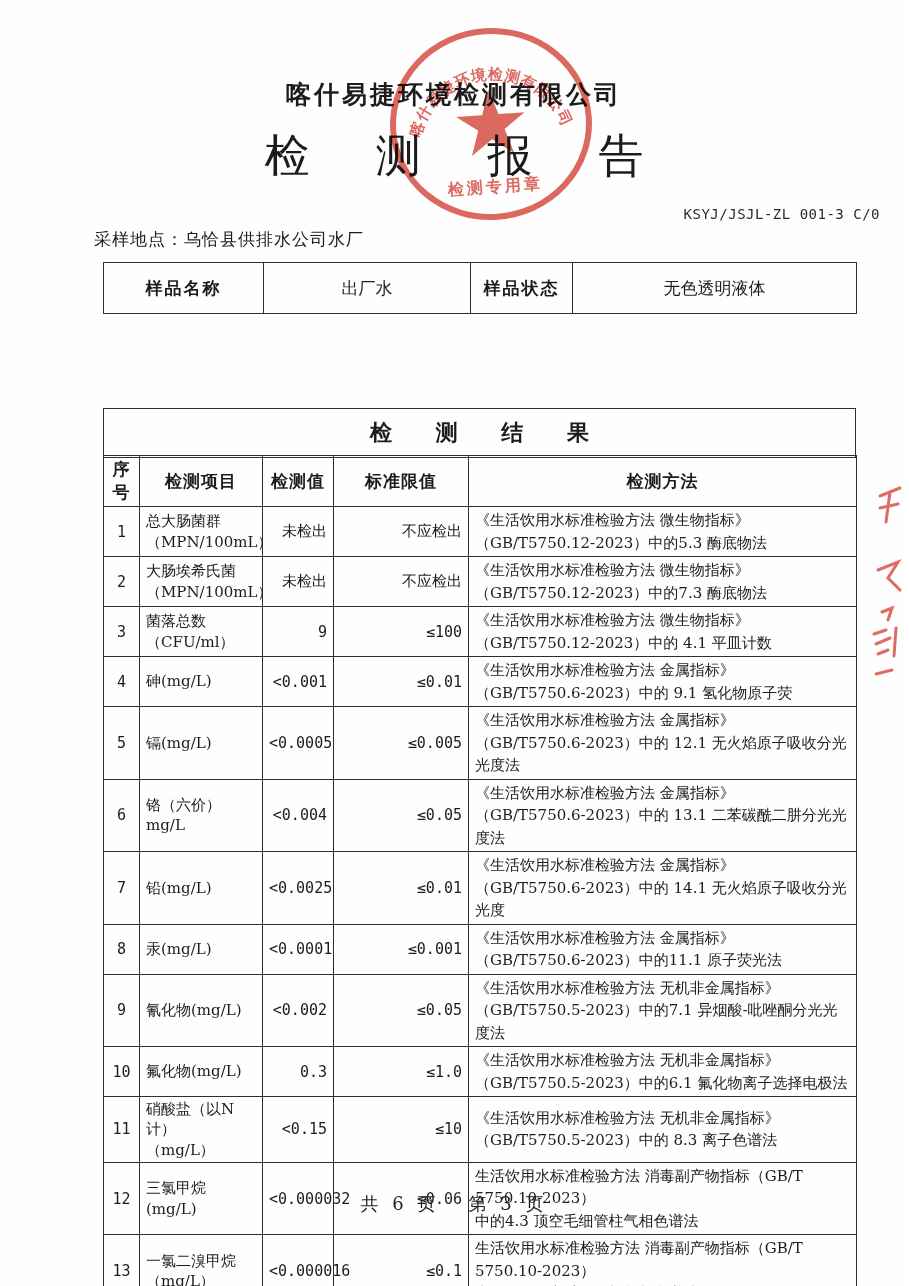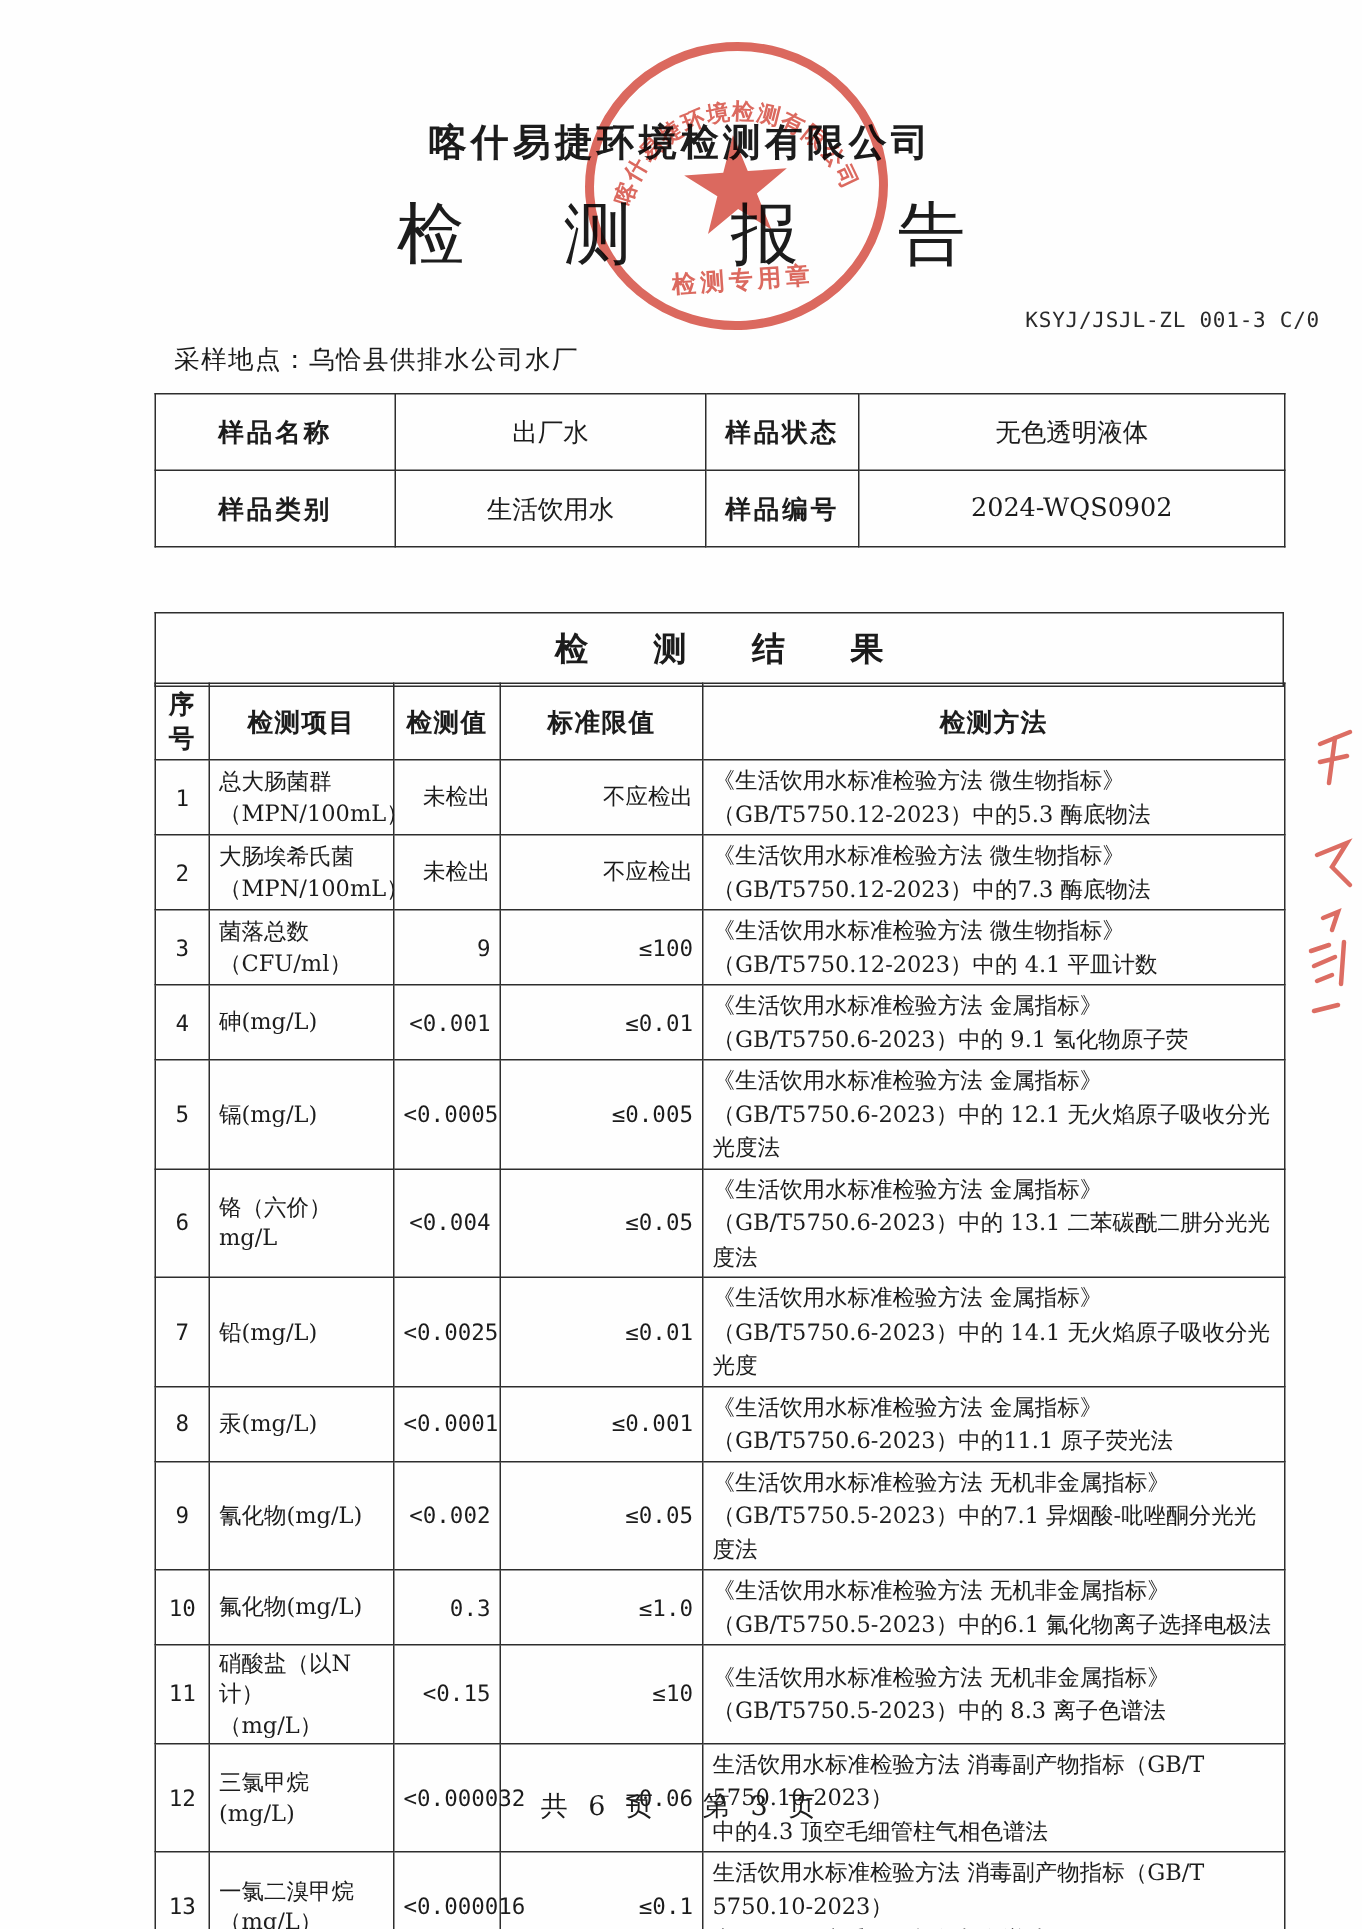--- a/index.html
+++ b/index.html
@@ -20,21 +20,21 @@
     position:absolute;top:126px;left:0;width:100%;
     text-align:center;font-size:45px;font-weight:normal;letter-spacing:26px;
     text-indent:26px;
   }
   .doc-code{
     position:absolute;top:206px;right:28px;
     font-family:"DejaVu Sans Mono","Liberation Mono",monospace;
     font-size:14px;letter-spacing:0.5px;color:#2a2a2a;
   }
   .sampling-line{
-    position:absolute;top:228px;left:116px;
+    position:absolute;top:228px;left:94px;
     font-size:17px;letter-spacing:1px;
   }
   
   .stamp{
     position:absolute;top:26px;left:386px;width:210px;height:196px;
     opacity:0.82;mix-blend-mode:multiply;
     transform:rotate(-4deg);
     pointer-events:none;
   }
   .edge-seal{
@@ -127,26 +127,20 @@
         <col style="width:207px">
         <col style="width:102px">
         <col style="width:284px">
       </colgroup>
     <tbody>
         <tr>
       <td class="lbl">样品名称</td>
       <td>出厂水</td>
       <td class="lbl">样品状态</td>
       <td>无色透明液体</td>
-    </tr>
-    <tr>
-      <td class="lbl">样品类别</td>
-      <td>生活饮用水</td>
-      <td class="lbl">样品编号</td>
-      <td>2024-WQS0902</td>
     </tr>
   </tbody>
     </table>
 
   <table class="tbl" id="banner-table">
     <tbody>
         <tr>
       <td>检 测 结 果</td>
     </tr>
   </tbody>

